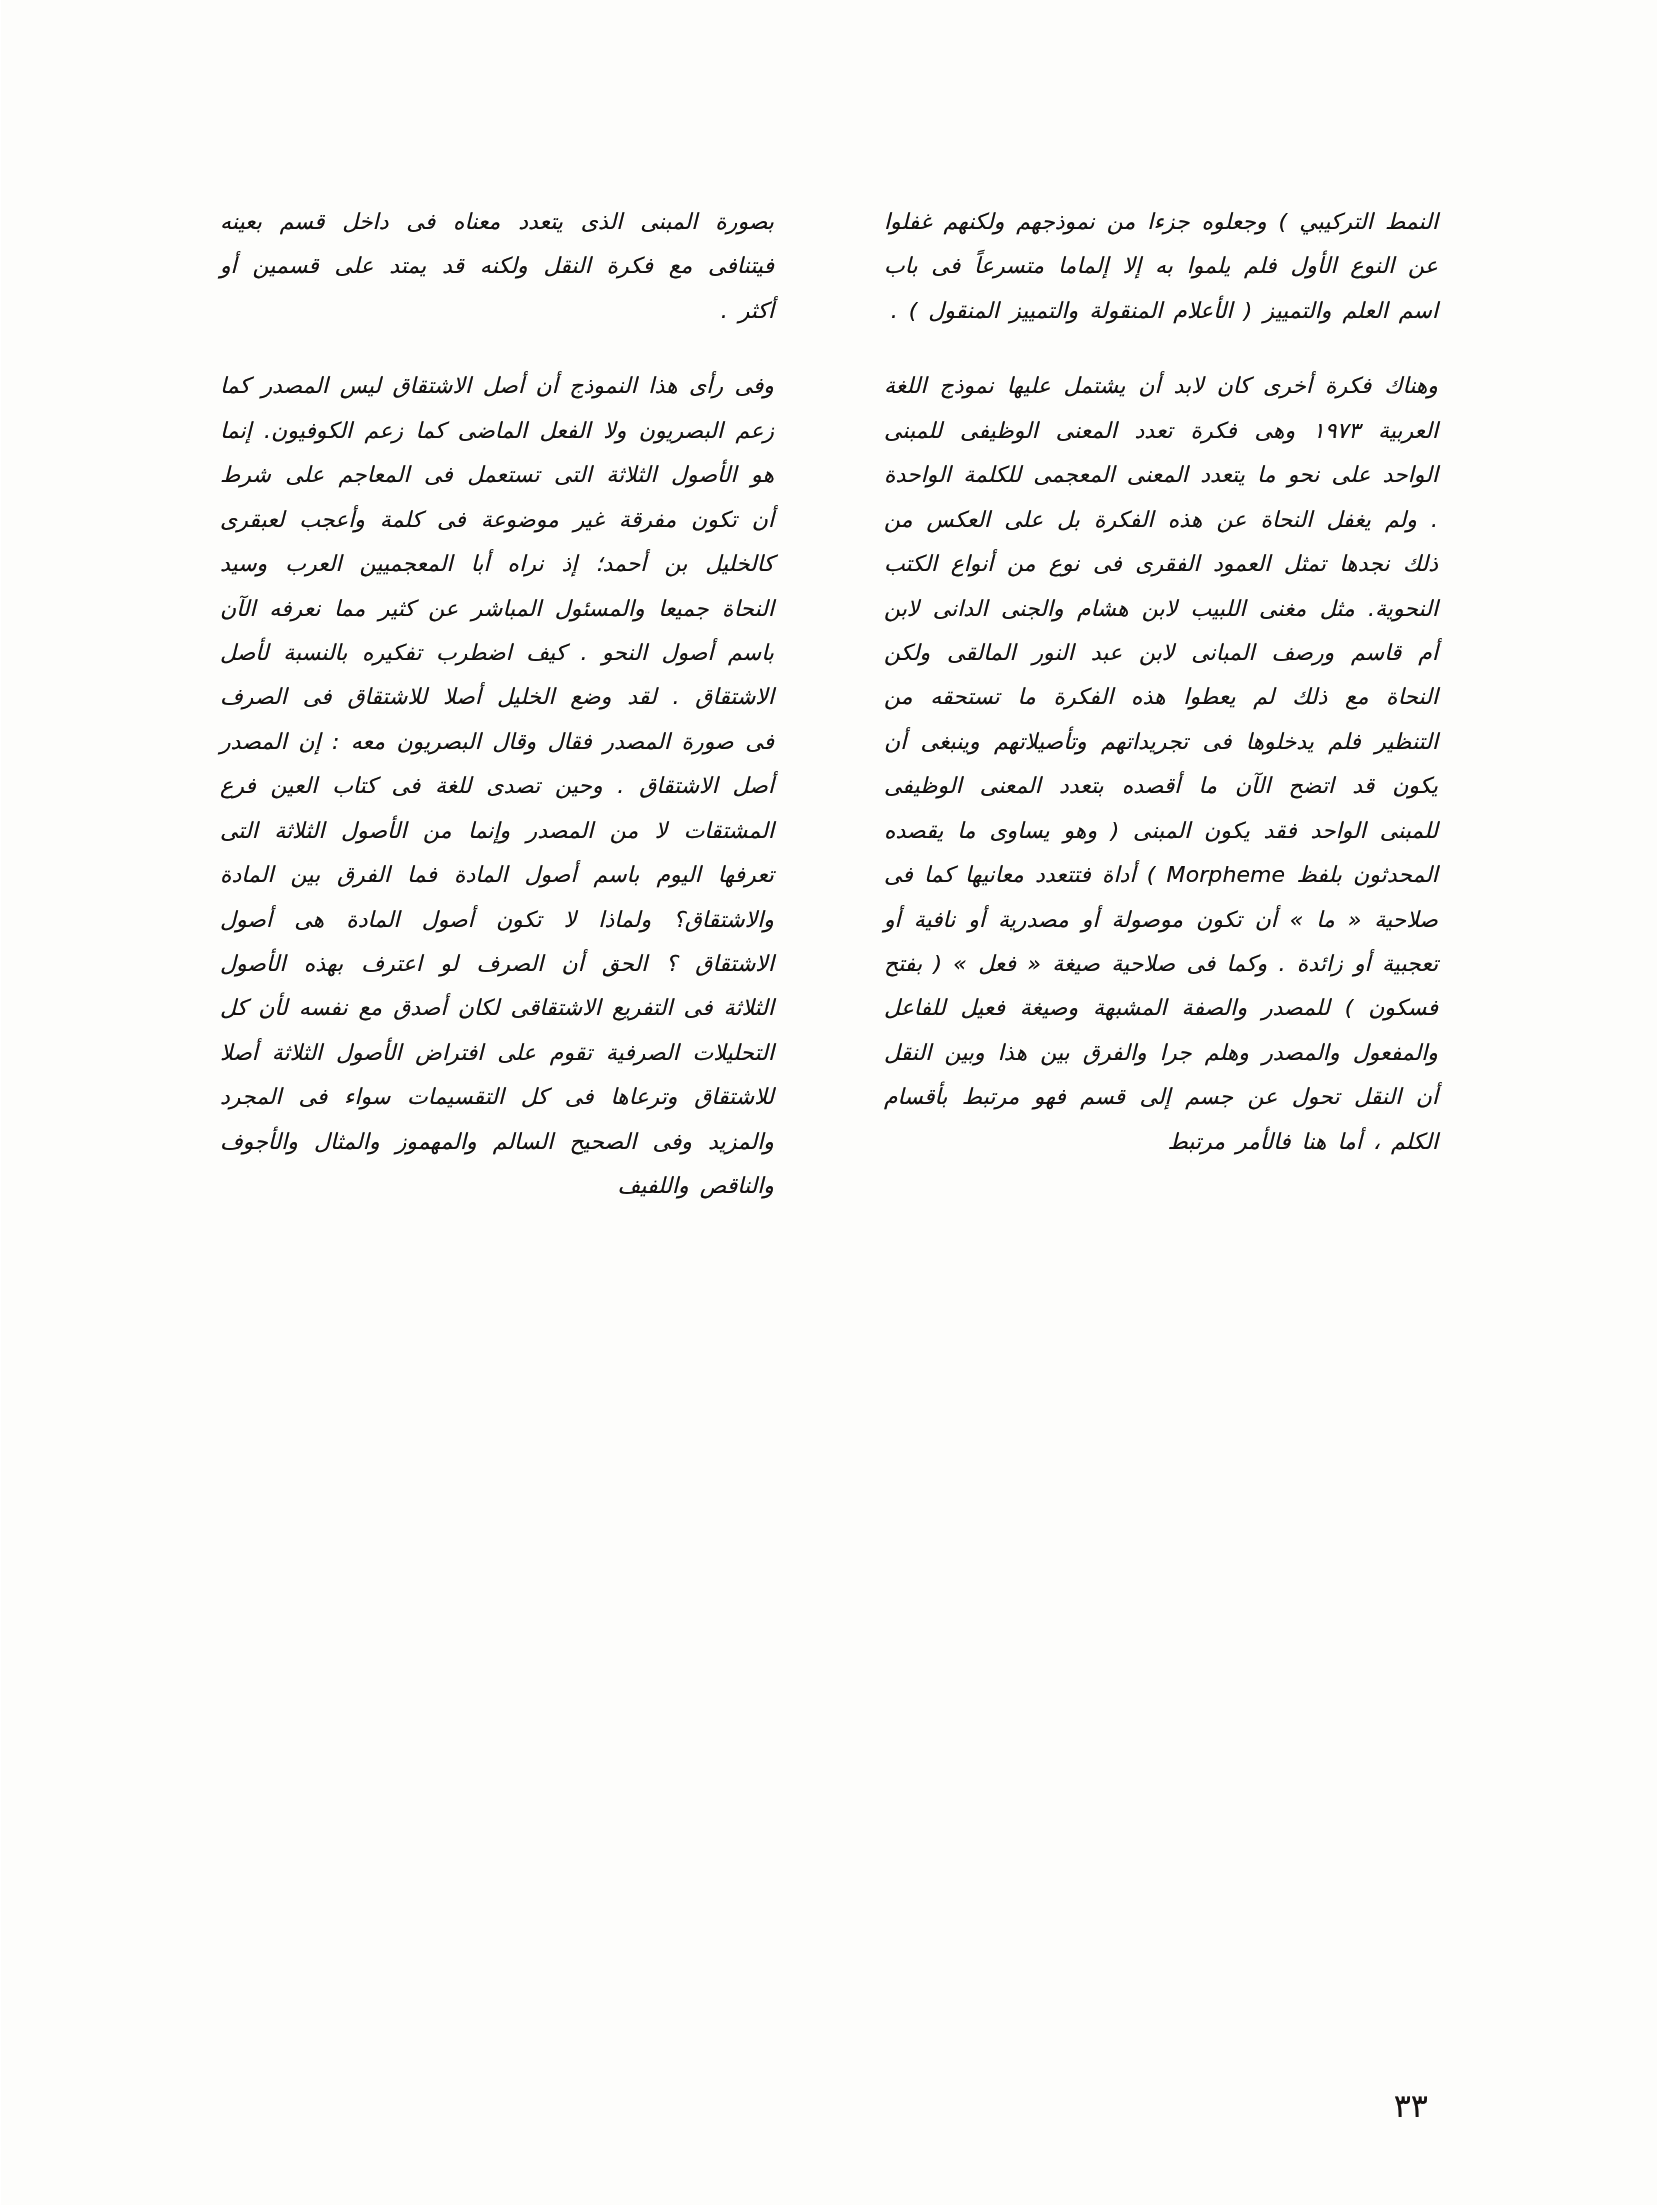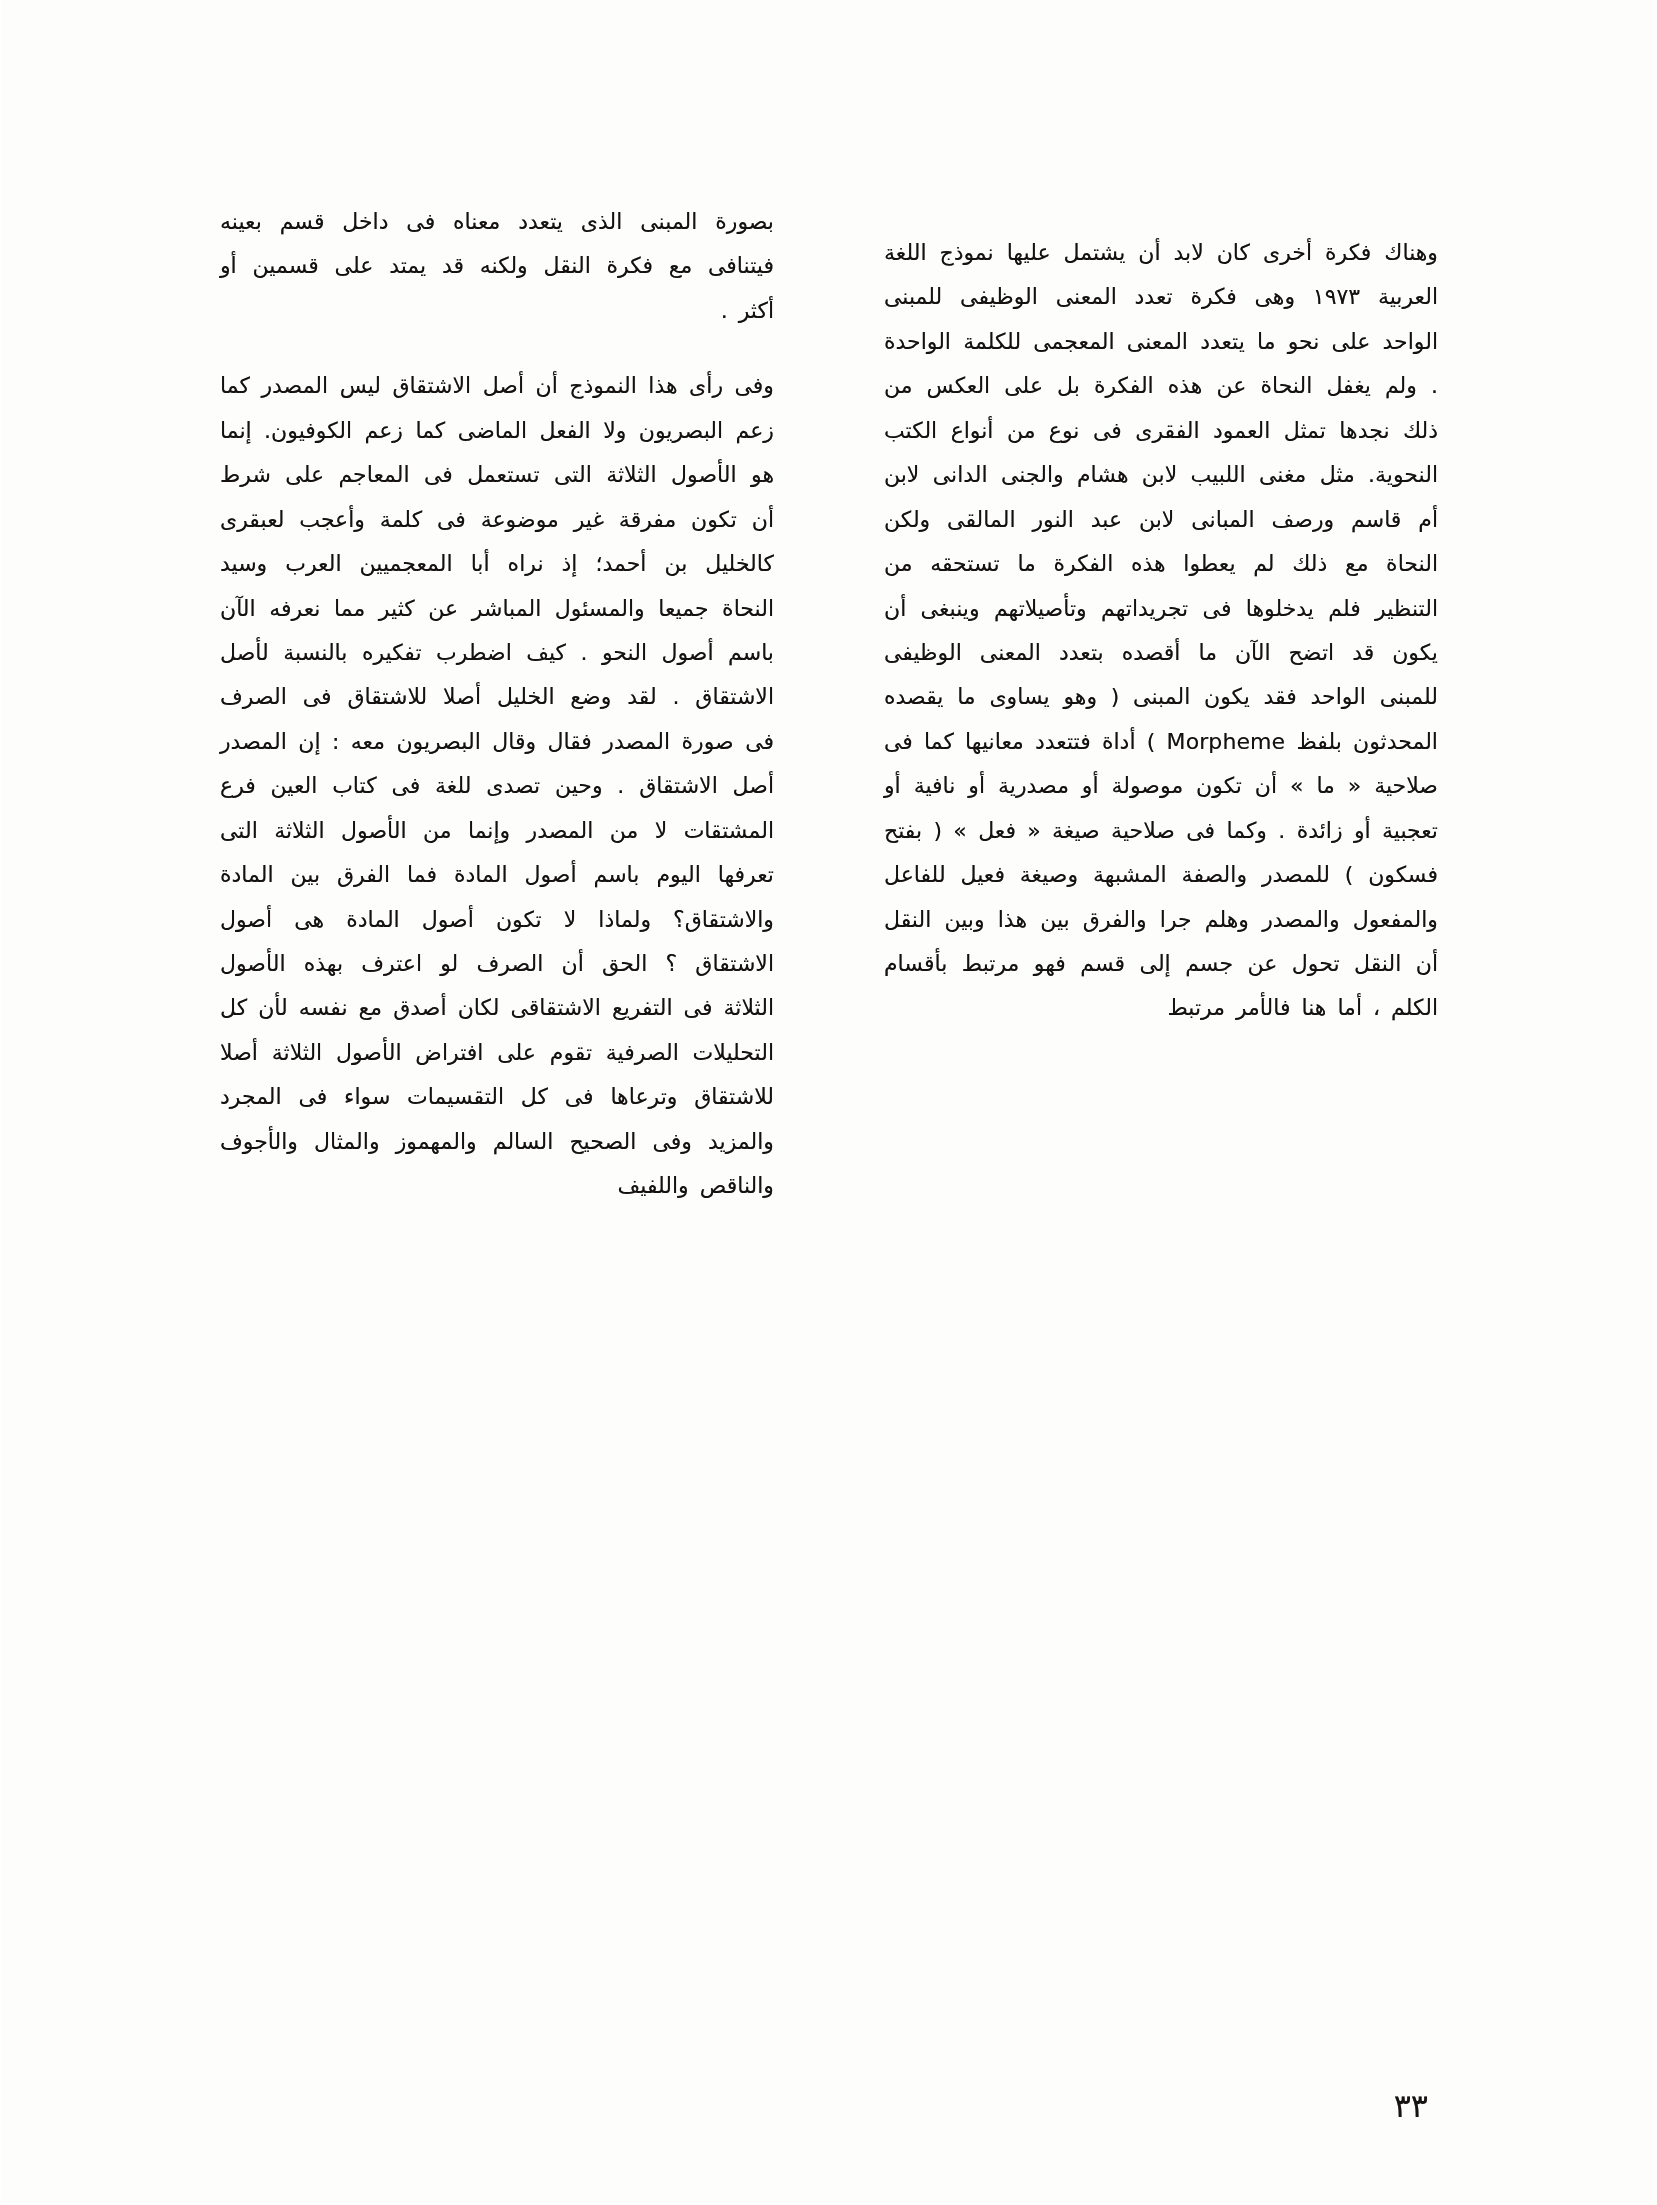--- a/index.html
+++ b/index.html
@@ -49,20 +49,21 @@
 
   .para {
     font-size: 22px;
     line-height: 2.02;
     letter-spacing: 0.1px;
     word-spacing: 4px;
     margin: 0 0 23px 0;
     text-align: justify;
     text-align-last: right;
     color: #141110;
+    font-style: italic;
   }
 
   
   .para, .folio {
     -webkit-font-smoothing: antialiased;
     text-shadow: 0 0 0.4px rgba(0,0,0,0.45);
   }
 
   .gap-top {
     margin-top: 31px;
@@ -78,20 +79,21 @@
   }
 </style>
 </head>
 <body>
 
 <div class="page">
   <div class="page-inner">
     <div class="columns">
 
       <div class="col">
+        <p class="para">النمط التركيبي ) وجعلوه جزءا من نموذجهم ولكنهم غفلوا عن النوع الأول فلم يلموا به إلا إلماما متسرعاً فى باب اسم العلم والتمييز ( الأعلام المنقولة والتمييز المنقول ) .</p>
         <p class="para gap-top">وهناك فكرة أخرى كان لابد أن يشتمل عليها نموذج اللغة العربية ١٩٧٣ وهى فكرة تعدد المعنى الوظيفى للمبنى الواحد على نحو ما يتعدد المعنى المعجمى للكلمة الواحدة . ولم يغفل النحاة عن هذه الفكرة بل على العكس من ذلك نجدها تمثل العمود الفقرى فى نوع من أنواع الكتب النحوية. مثل مغنى اللبيب لابن هشام والجنى الدانى لابن أم قاسم ورصف المبانى لابن عبد النور المالقى ولكن النحاة مع ذلك لم يعطوا هذه الفكرة ما تستحقه من التنظير فلم يدخلوها فى تجريداتهم وتأصيلاتهم وينبغى أن يكون قد اتضح الآن ما أقصده بتعدد المعنى الوظيفى للمبنى الواحد فقد يكون المبنى ( وهو يساوى ما يقصده المحدثون بلفظ Morpheme ) أداة فتتعدد معانيها كما فى صلاحية « ما » أن تكون موصولة أو مصدرية أو نافية أو تعجبية أو زائدة . وكما فى صلاحية صيغة « فعل » ( بفتح فسكون ) للمصدر والصفة المشبهة وصيغة فعيل للفاعل والمفعول والمصدر وهلم جرا والفرق بين هذا وبين النقل أن النقل تحول عن جسم إلى قسم فهو مرتبط بأقسام الكلم ، أما هنا فالأمر مرتبط</p>
       </div>
 
       <div class="col">
         <p class="para">بصورة المبنى الذى يتعدد معناه فى داخل قسم بعينه فيتنافى مع فكرة النقل ولكنه قد يمتد على قسمين أو أكثر .</p>
         <p class="para gap-top">وفى رأى هذا النموذج أن أصل الاشتقاق ليس المصدر كما زعم البصريون ولا الفعل الماضى كما زعم الكوفيون. إنما هو الأصول الثلاثة التى تستعمل فى المعاجم على شرط أن تكون مفرقة غير موضوعة فى كلمة وأعجب لعبقرى كالخليل بن أحمد؛ إذ نراه أبا المعجميين العرب وسيد النحاة جميعا والمسئول المباشر عن كثير مما نعرفه الآن باسم أصول النحو . كيف اضطرب تفكيره بالنسبة لأصل الاشتقاق . لقد وضع الخليل أصلا للاشتقاق فى الصرف فى صورة المصدر فقال وقال البصريون معه : إن المصدر أصل الاشتقاق . وحين تصدى للغة فى كتاب العين فرع المشتقات لا من المصدر وإنما من الأصول الثلاثة التى تعرفها اليوم باسم أصول المادة فما الفرق بين المادة والاشتقاق؟ ولماذا لا تكون أصول المادة هى أصول الاشتقاق ؟ الحق أن الصرف لو اعترف بهذه الأصول الثلاثة فى التفريع الاشتقاقى لكان أصدق مع نفسه لأن كل التحليلات الصرفية تقوم على افتراض الأصول الثلاثة أصلا للاشتقاق وترعاها فى كل التقسيمات سواء فى المجرد والمزيد وفى الصحيح السالم والمهموز والمثال والأجوف والناقص واللفيف</p>
       </div>
 
     </div>
   </div>

